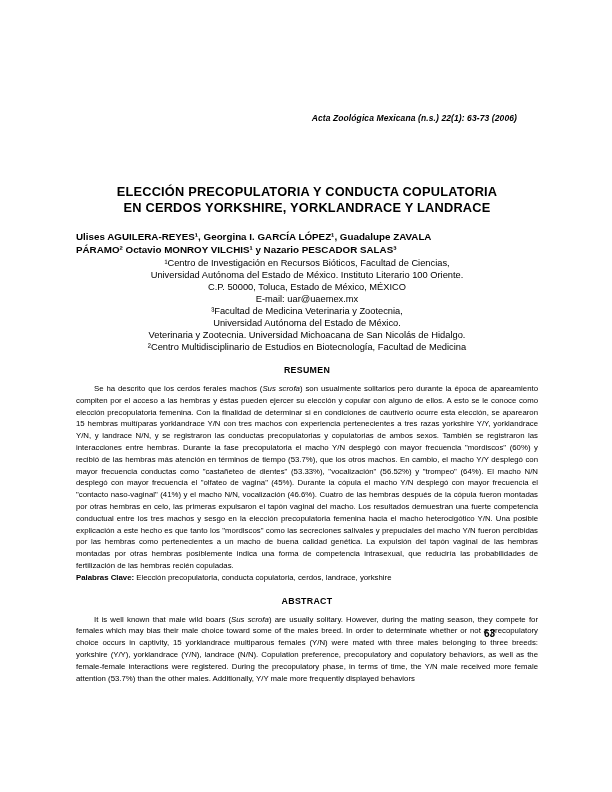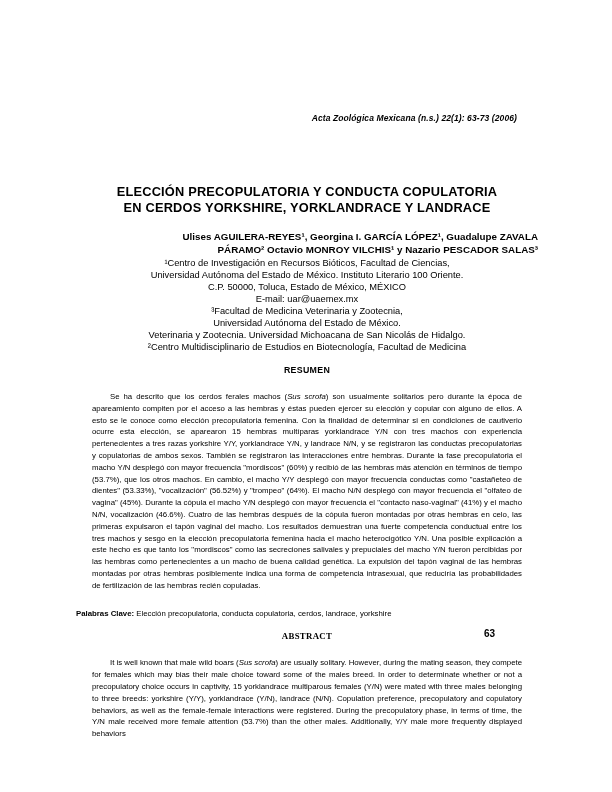--- a/index.html
+++ b/index.html
@@ -12,34 +12,34 @@
   .running-header{
     position:absolute;top:113px;right:112px;
     font-size:8.5px;font-style:italic;font-weight:bold;letter-spacing:0.1px;
   }
   .content{position:absolute;top:168px;left:76px;width:462px;}
   .title{
     text-align:center;font-weight:bold;font-size:12.8px;line-height:15.5px;
     letter-spacing:0.2px;margin:16px;
   }
   .authors{
-    margin-top:16px;text-align:right;font-weight:bold;
+    margin-top:16px;text-align:left;font-weight:bold;
     font-size:9.8px;line-height:12.5px;
   }
   .affiliations{
     margin-top:1px;text-align:center;font-size:9.3px;line-height:12px;
   }
   .section-heading{
     text-align:center;font-weight:bold;font-size:8.8px;
     margin:12px 0 8px 0;letter-spacing:0.3px;
   }
-  .abstract-heading{font-family:Liberation Serif, serif;}
+  .abstract-heading{}
   .body-par{
     font-size:7.8px;line-height:11.8px;text-align:justify;
-    text-indent:18px;margin:16px;
+    text-indent:18px;margin:0;
   }
   .keywords{
     font-size:7.8px;line-height:11.8px;margin:0;text-align:left;
   }
   .keywords .kw-label{font-weight:bold;}
   .page-number{
     position:absolute;top:628px;left:484px;font-size:10px;font-weight:bold;
   }
 </style>
 </head>

